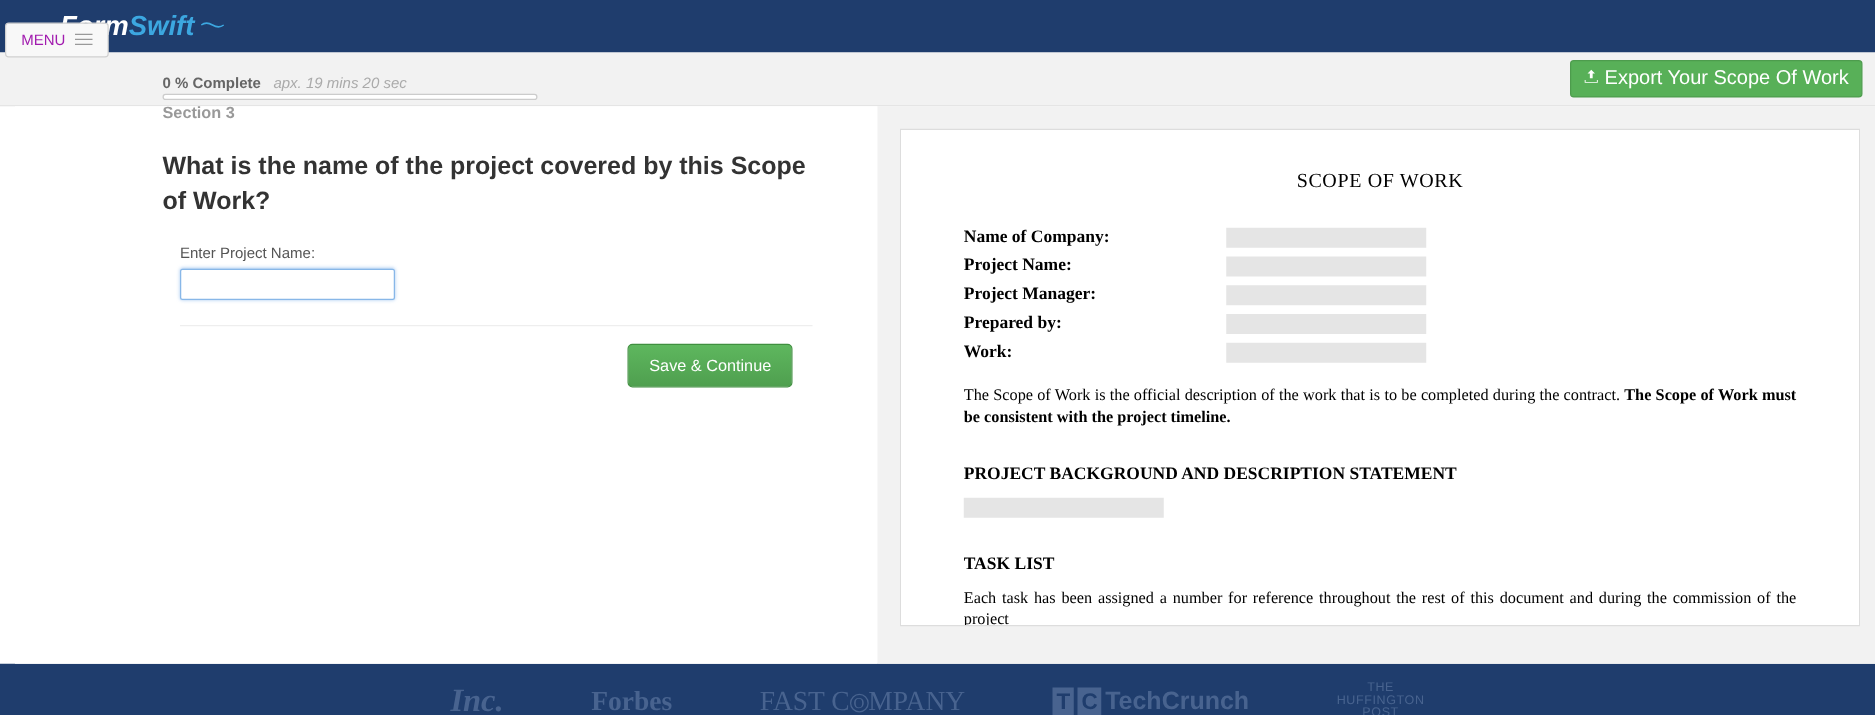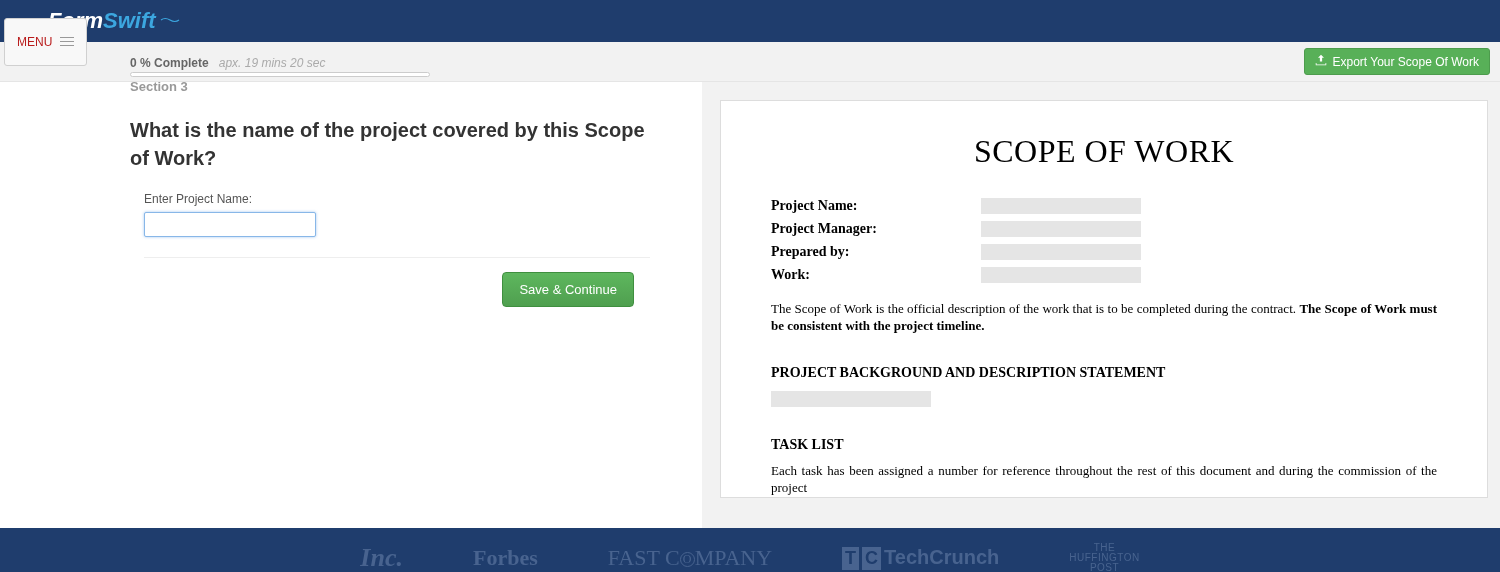--- a/index.html
+++ b/index.html
@@ -34,23 +34,23 @@
       padding: 6px 10px;
       position: relative;
     }
     .menu-btn {
       position: absolute;
       left: 4px;
       top: 18px;
       background: #f8f8f8;
       border: 1px solid #d0d0d0;
       border-radius: 3px;
-      padding: 16px 12px;
+      padding: 6px 12px;
       font-size: 12px;
-      color: #b91c1c;
+      color: #a21caf;
       display: flex;
       align-items: center;
       gap: 8px;
       cursor: pointer;
     }
     .hamburger {
       display: inline-block;
       width: 14px;
       height: 10px;
       position: relative;
@@ -60,21 +60,21 @@
       height: 1px;
       background: #999;
       margin-bottom: 3px;
     }
     .export-btn {
       background: #58b058;
       border: 1px solid #4d9c4d;
       color: #fff;
       border-radius: 3px;
       padding: 5px 10px;
-      font-size: 12px;
+      font-size: 16px;
       cursor: pointer;
       display: flex;
       align-items: center;
       gap: 5px;
     }
 
     .main {
       display: flex;
       height: 446px;
       padding-left: 12px;
@@ -167,21 +167,21 @@
       background: #fff;
       border: 1px solid #ddd;
       height: 398px;
       overflow-y: auto;
       padding: 32px 50px;
       font-family: "Times New Roman", Times, serif;
       color: #000;
     }
     .doc-title {
       text-align: center;
-      font-size: 32px;
+      font-size: 16px;
       font-weight: 400;
       margin-bottom: 28px;
       letter-spacing: 0.5px;
     }
     .doc-row {
       display: flex;
       margin-bottom: 7px;
       align-items: center;
     }
     .doc-row .lbl {
@@ -296,20 +296,24 @@
       <div class="divider"></div>
       <button class="save-btn">Save &amp; Continue</button>
     </div>
   </div>
 
   <div class="right-pane">
     <div class="doc-preview">
       <h1 class="doc-title">SCOPE OF WORK</h1>
 
       <div class="doc-row">
+        <div class="lbl">Name of Company:</div>
+        <div class="blank"></div>
+      </div>
+      <div class="doc-row">
         <div class="lbl">Project Name:</div>
         <div class="blank"></div>
       </div>
       <div class="doc-row">
         <div class="lbl">Project Manager:</div>
         <div class="blank"></div>
       </div>
       <div class="doc-row">
         <div class="lbl">Prepared by:</div>
         <div class="blank"></div>

